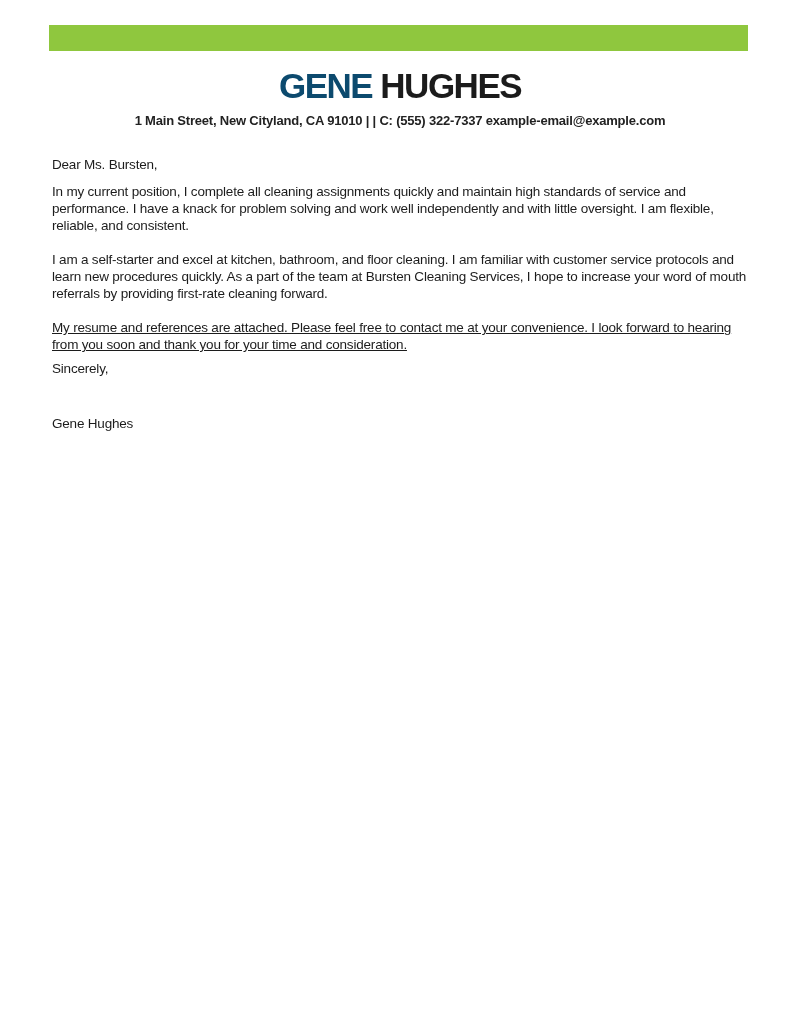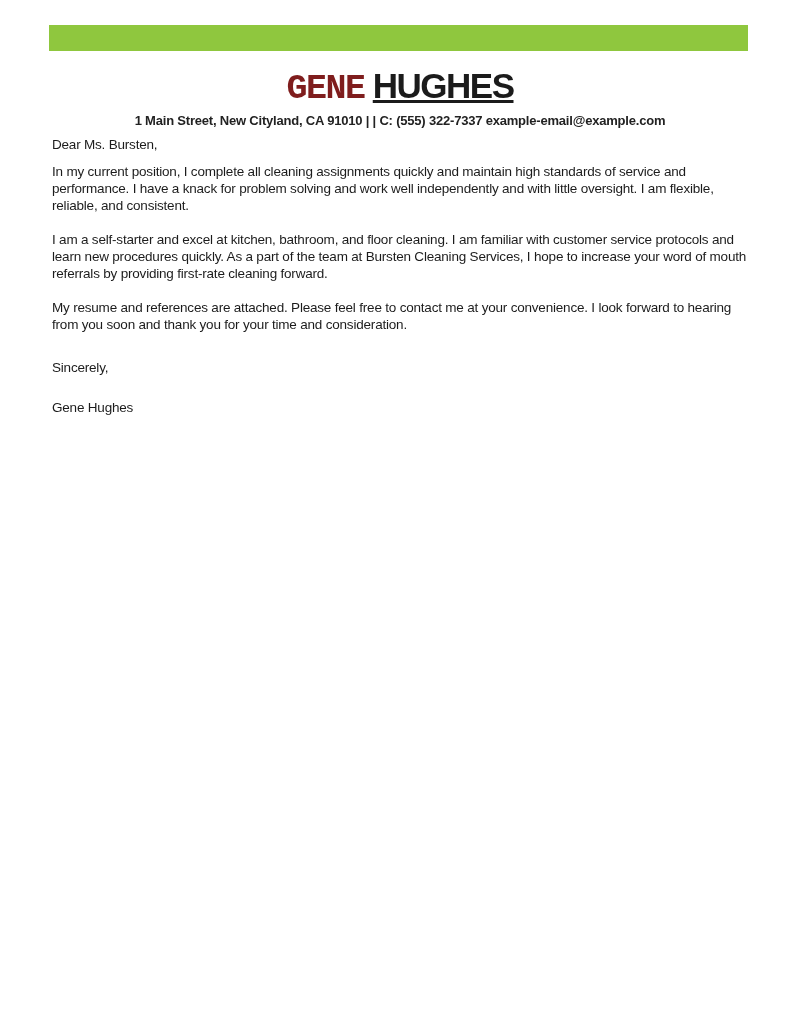--- a/index.html
+++ b/index.html
@@ -30,21 +30,21 @@
       width: 800px;
       margin: 0;
       text-align: center;
       font-size: 35px;
       font-weight: bold;
       letter-spacing: -1.5px;
       line-height: 1.0;
       white-space: nowrap;
     }
     .name .first { color: #7b7b7b; }
-    .name .last  { color: #1b1b1b; text-decoration: underline; }
+    .name .last  { color: #1b1b1b; }
     .contact {
       position: absolute;
       top: 112px;
       left: 0;
       width: 800px;
       text-align: center;
       font-size: 13px;
       font-weight: bold;
       letter-spacing: -0.2px;
       line-height: 17px;
@@ -58,37 +58,39 @@
       font-size: 13.5px;
       line-height: 17px;
       letter-spacing: -0.2px;
       color: #1c1c1c;
     }
     .letter p {
       margin: 0 0 17px 0;
     }
     .letter p.salutation {
       margin-bottom: 10px;
+      margin-top: 20px;
     }
     .letter p.last-para {
-      margin-bottom: 26px;
+      margin-bottom: 7px;
+      text-decoration: underline;
     }
     .letter p.closing {
-      margin-bottom: 23px;
+      margin-bottom: 38px;
     }
     .letter p.signature {
       margin-bottom: 0;
     }
   </style>
 </head>
 <body style="background: rgb(255, 255, 255);">
 
 <div class="accent-bar" style="background: rgb(143, 199, 62);"></div>
 
-<h1 class="name"><span class="first" style="color: #7f1d1d; font-family: Liberation Mono, monospace;">GENE</span> <span class="last" style="color: rgb(27, 27, 27);">HUGHES</span></h1>
+<h1 class="name"><span class="first" style="color: #0c4a6e;">GENE</span> <span class="last" style="color: rgb(27, 27, 27);">HUGHES</span></h1>
 
 <div class="contact">1 Main Street, New Cityland, CA 91010 | | C: (555) 322-7337 example-email@example.com</div>
 
 <div class="letter">
   <p class="salutation">Dear Ms. Bursten,</p>
   <p>In my current position, I complete all cleaning assignments quickly and maintain high standards of service and performance. I have a knack for problem solving and work well independently and with little oversight. I am flexible, reliable, and consistent.</p>
   <p>I am a self-starter and excel at kitchen, bathroom, and floor cleaning. I am familiar with customer service protocols and learn new procedures quickly. As a part of the team at Bursten Cleaning Services, I hope to increase your word of mouth referrals by providing first-rate cleaning forward.</p>
   <p class="last-para">My resume and references are attached. Please feel free to contact me at your convenience. I look forward to hearing from you soon and thank you for your time and consideration.</p>
   <p class="closing">Sincerely,</p>
   <p class="signature">Gene Hughes</p>

